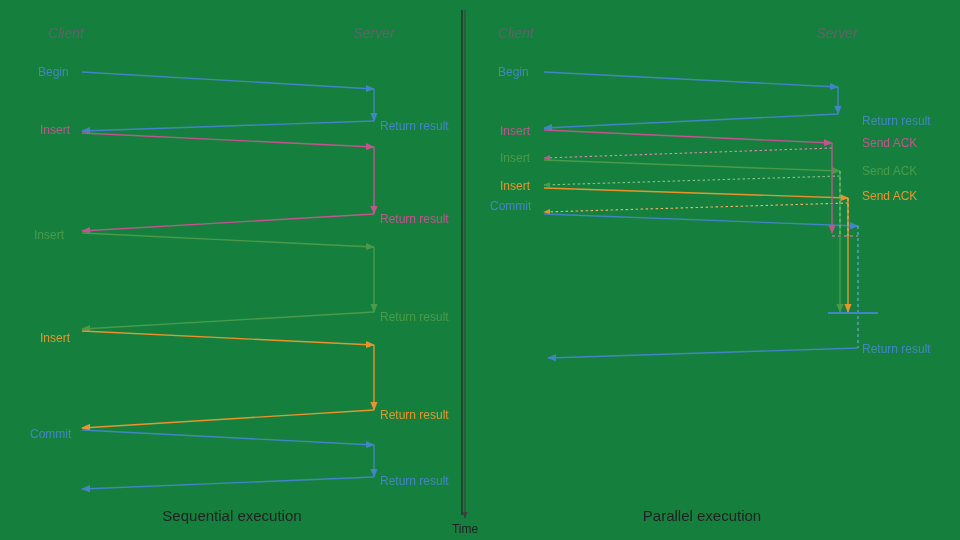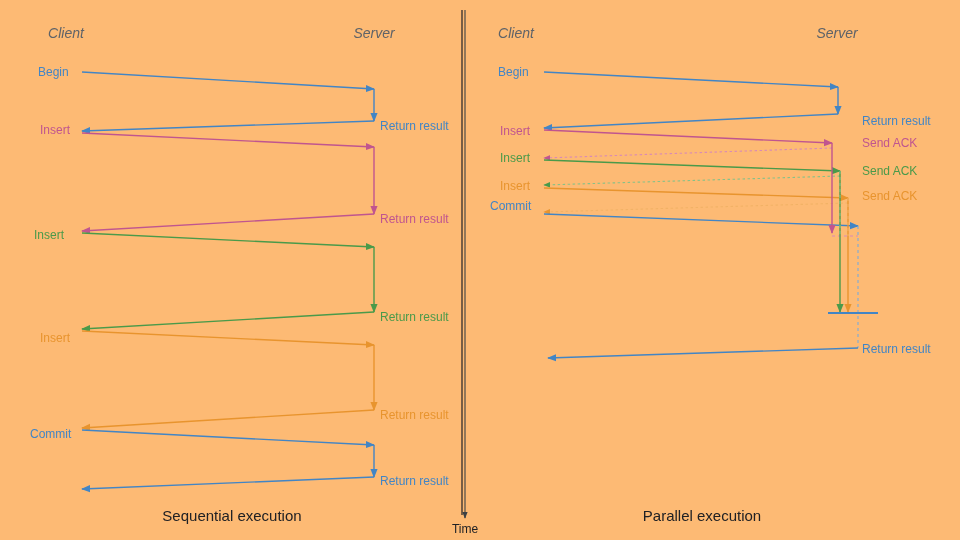--- a/index.html
+++ b/index.html
@@ -10,21 +10,21 @@
   body {
     width: 960px;
     height: 540px;
     overflow: hidden;
     font-family: "Liberation Sans", sans-serif;
   }
   #stage {
     position: relative;
     width: 960px;
     height: 540px;
-    background: #fdba74;
+    background: #15803d;
   }
   svg#diagram {
     position: absolute;
     left: 0;
     top: 0;
     width: 960px;
     height: 540px;
     display: block;
   }
   .lane-title {

